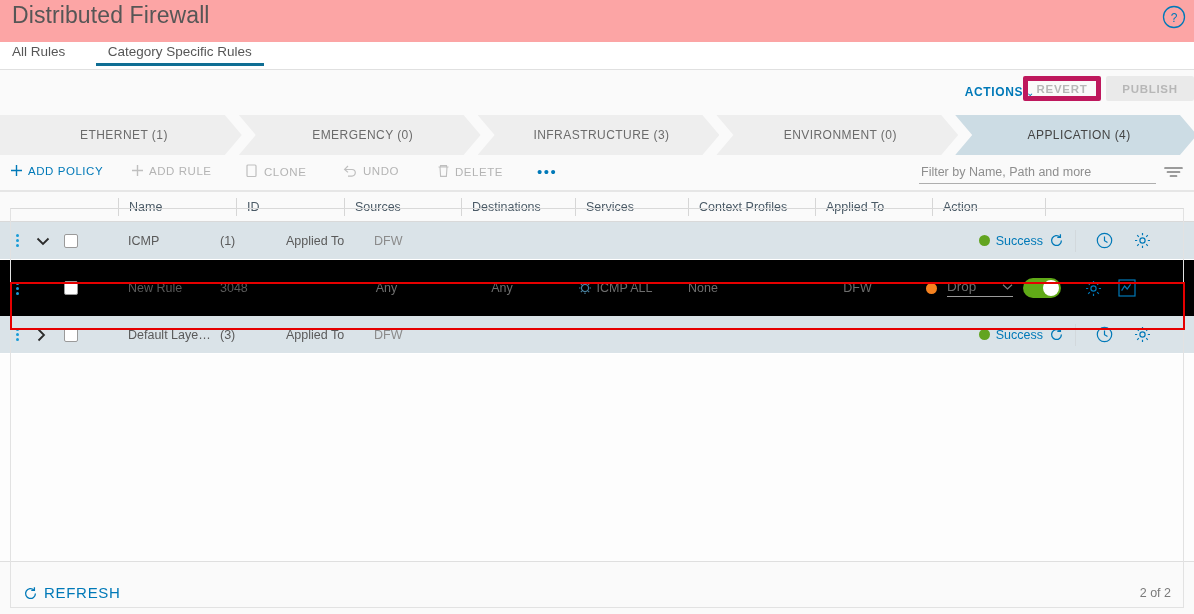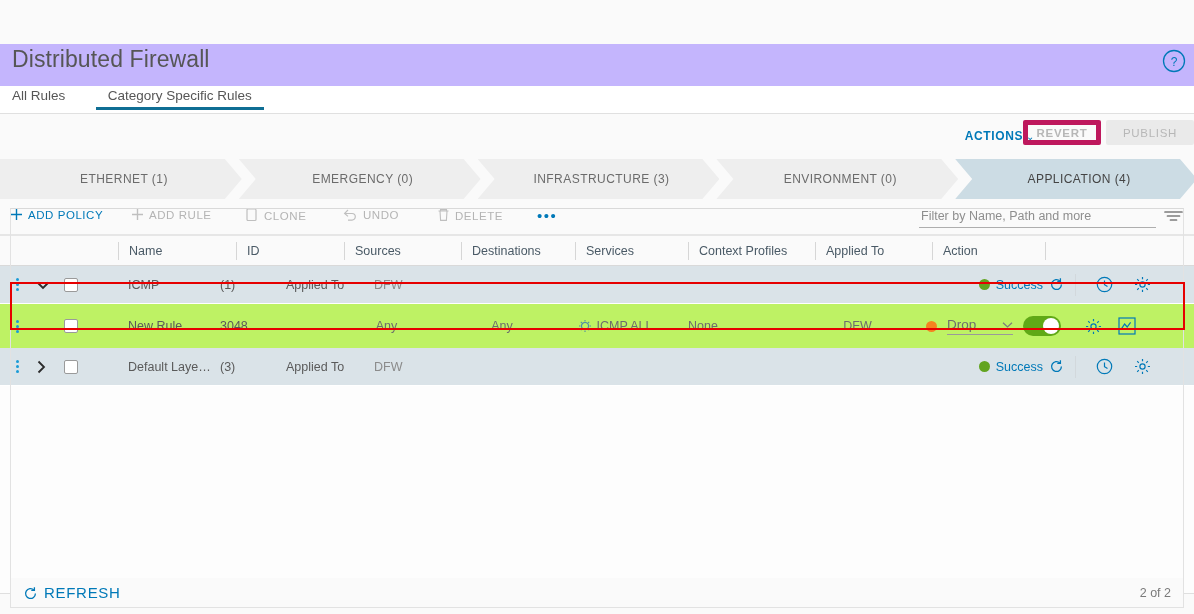--- a/index.html
+++ b/index.html
@@ -14,23 +14,22 @@
     position: relative;
     width: 1194px; height: 614px;
     overflow: hidden;
     background: #fafafa;
   }
 
   
   .page-header {
     position: relative;
     height: 42px;
-    background: #c4b5fd;
+    background: #fca5a5;
     padding: 0 18px;
-    margin-top: 44px;
   }
   .page-title {
     position: absolute;
     left: 12px; top: 2px;
     font-size: 23px;
     font-weight: 400;
     color: #565656;
     letter-spacing: .1px;
   }
   .help-icon {
@@ -102,21 +101,21 @@
   }
   .btn-solid {
     position: absolute;
     top: 6px; right: 0px;
     width: 88px; height: 25px;
     border: none;
     background: #eaeaea;
     color: #b7b7b7;
     font-size: 11.5px;
     letter-spacing: .7px;
-    font-weight: 400;
+    font-weight: 700;
     border-radius: 2px;
     cursor: default;
   }
 
   
   .catbar {
     position: relative;
     height: 40px;
     margin: 0 0 0 0;
     display: flex;
@@ -232,22 +231,22 @@
     position: relative;
     font-size: 12.5px;
     color: #6d6d6d;
   }
   .row.policy {
     height: 38px;
     background: #dae3e8;
     border-bottom: 1px solid #fff;
   }
   .row.rule {
-    height: 44px;
-    background: #bef264;
+    height: 56px;
+    background: #000000;
   }
   .cell {
     padding-left: 10px;
     display: flex;
     align-items: center;
     height: 100%;
     overflow: hidden;
     white-space: nowrap;
   }
   .cell.center { justify-content: center; padding-left: 0; }

